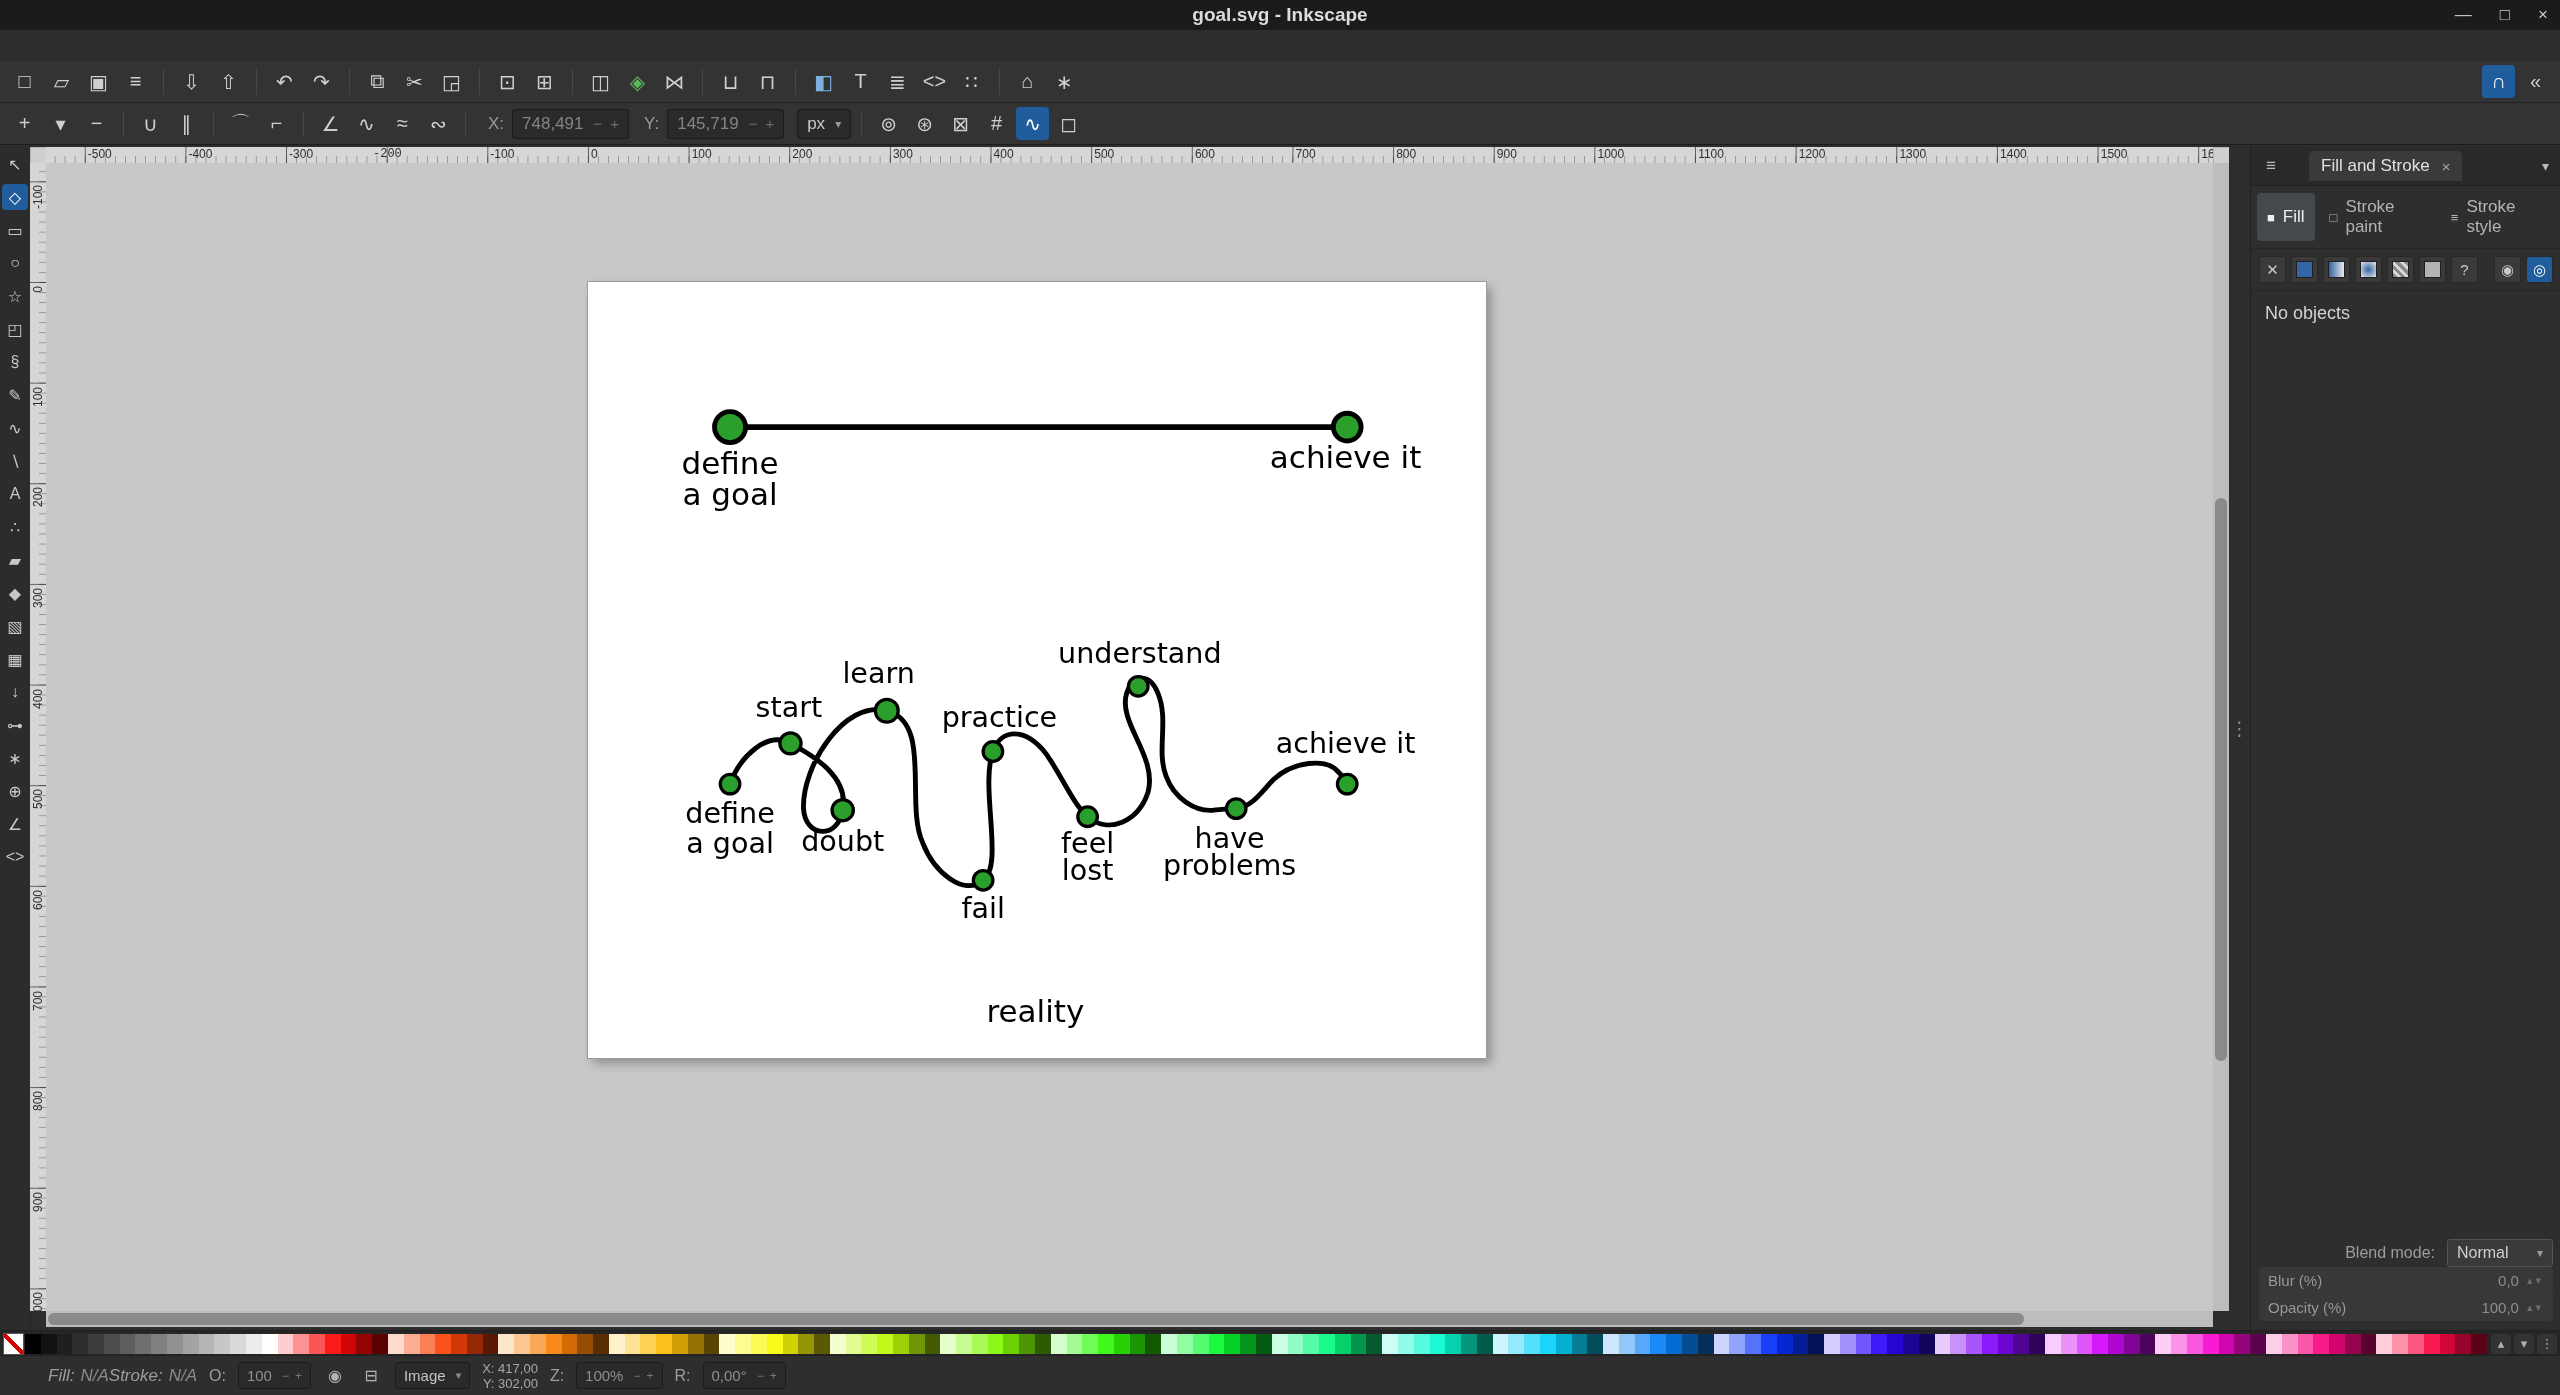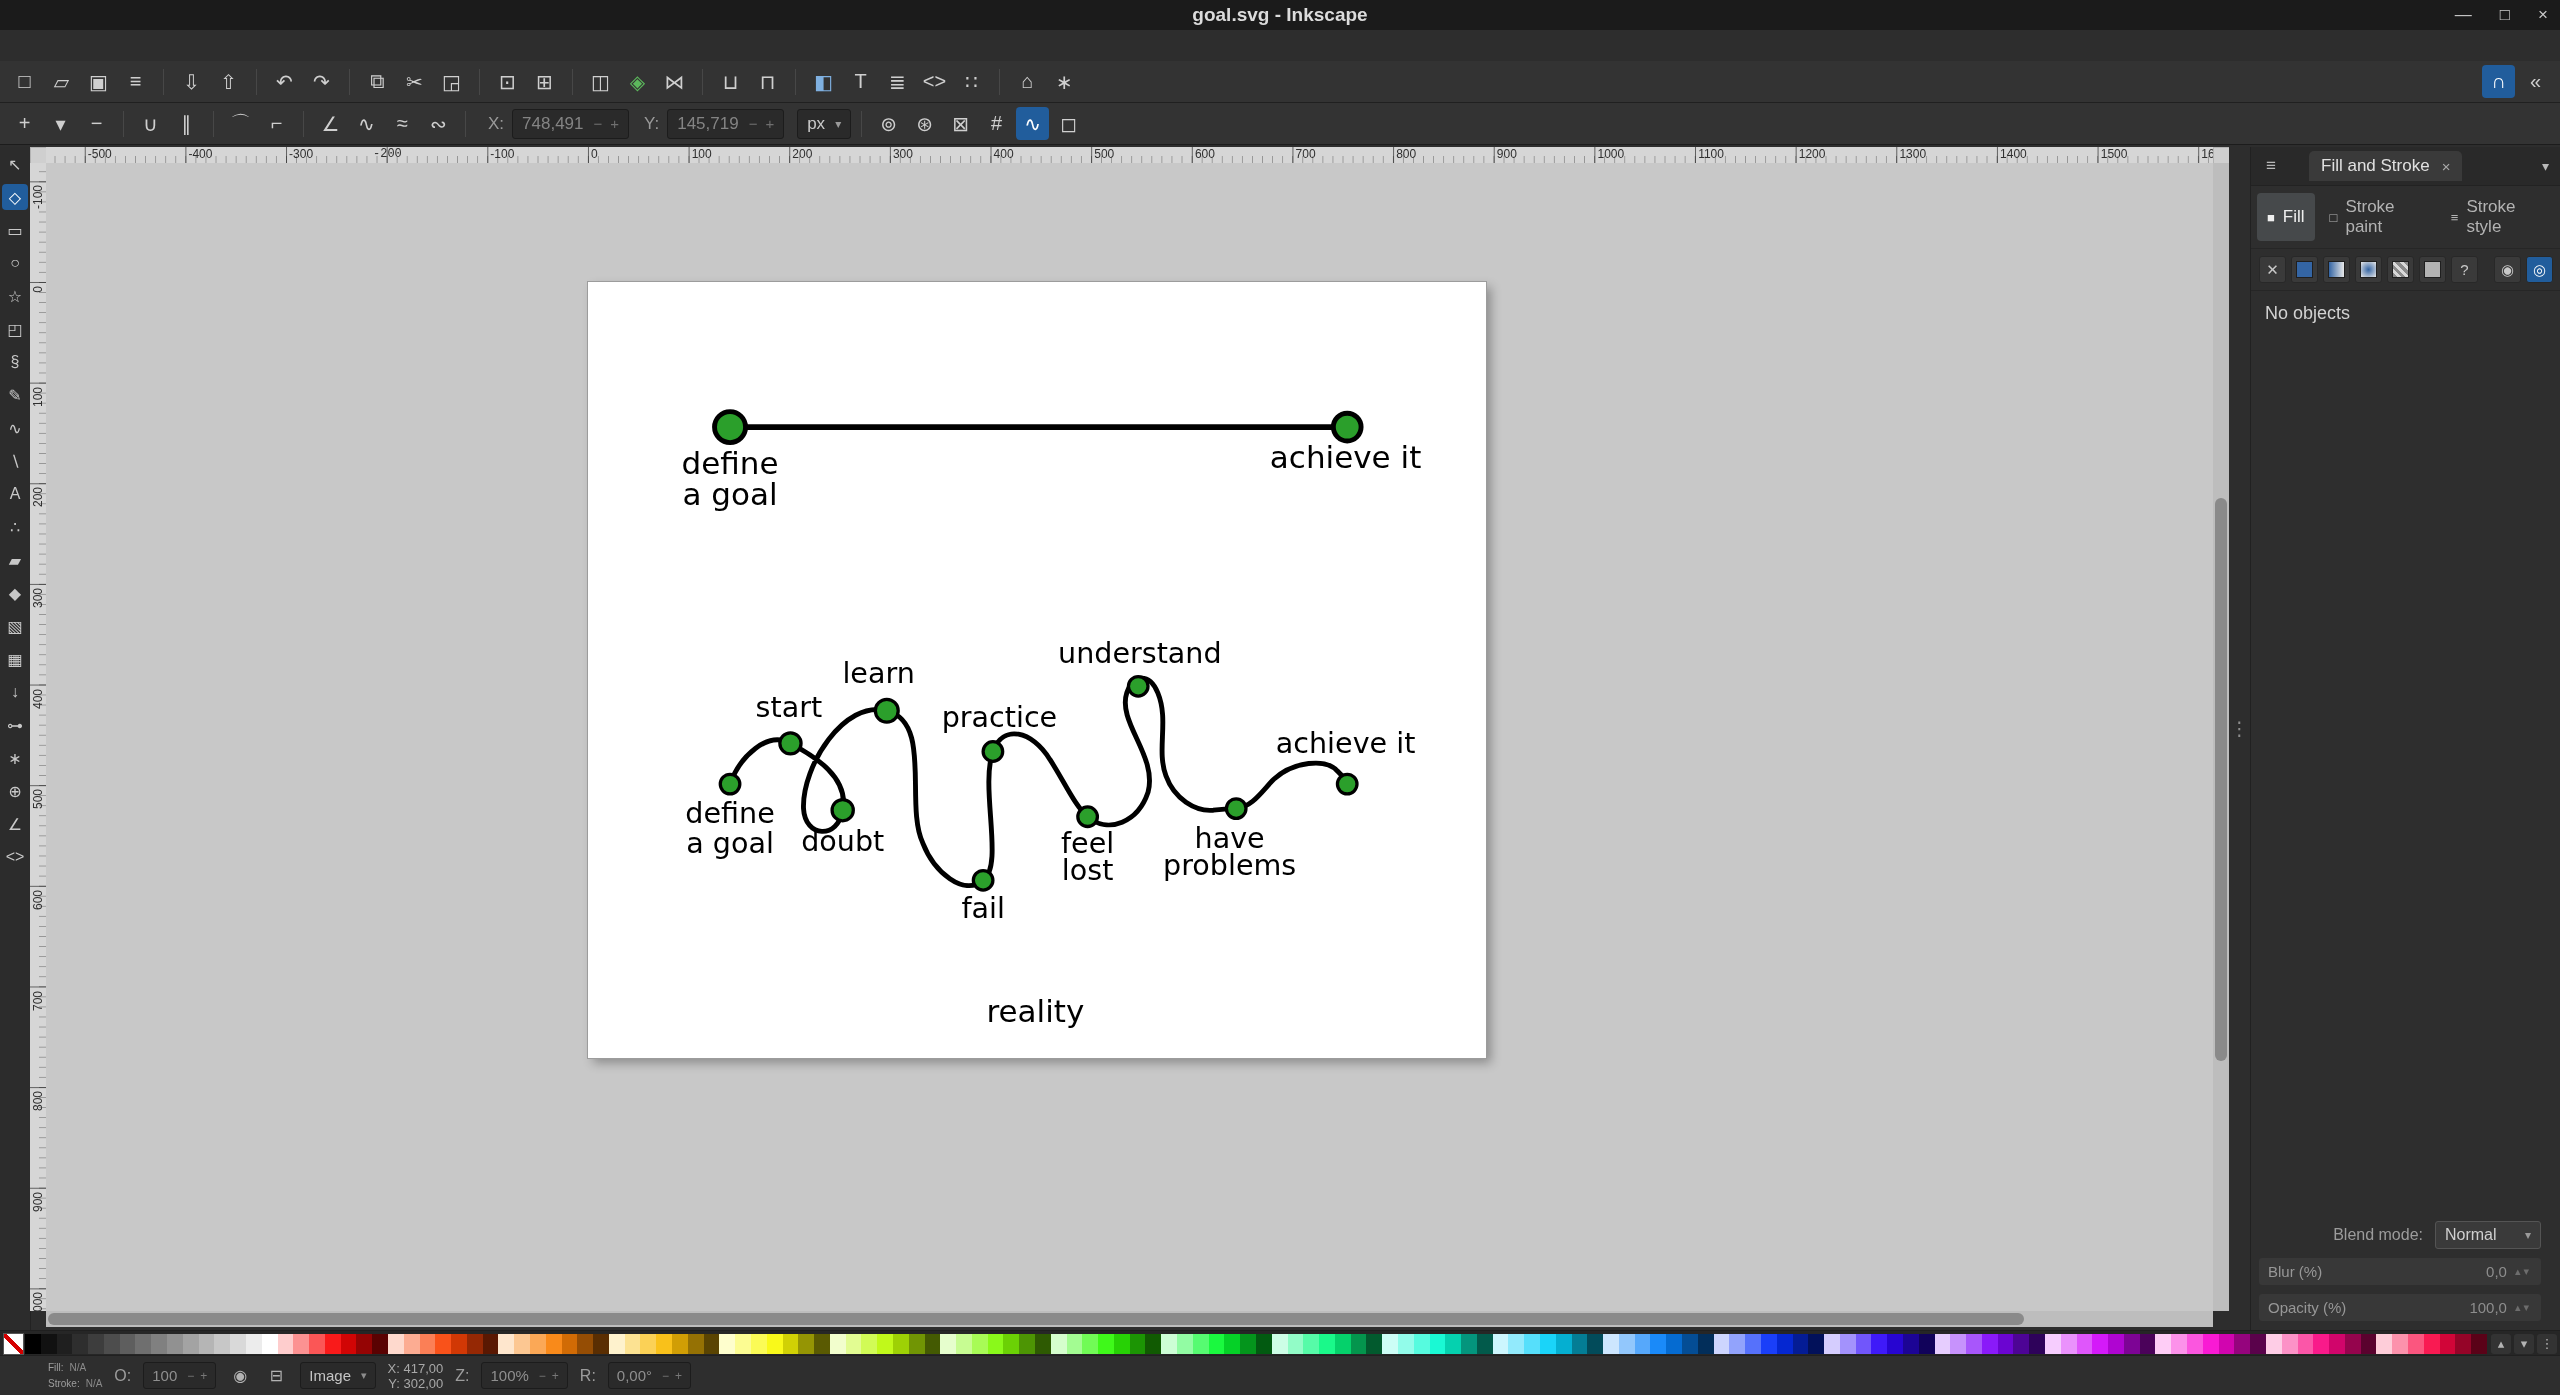--- a/index.html
+++ b/index.html
@@ -87,21 +87,21 @@
         color:#c9c9c9;font-size:15px;background:#3a3a3a;border:1px solid #282828;flex:none;}
   .pbtn.active{background:#215d9c;color:#fff;}
   .pv{width:15px;height:15px;border:1px solid #1f1f1f;}
   .pv.flat{background:#3465a4;}
   .pv.lin{background:linear-gradient(90deg,#3465a4,#e8e8e8);}
   .pv.rad{background:radial-gradient(circle,#3465a4,#e8e8e8);}
   .pv.pat{background:repeating-linear-gradient(45deg,#8a8a8a 0 3px,#d8d8d8 3px 6px);}
   .pv.sw{background:#b3b3b3;}
   .fillrules{margin-left:auto;display:flex;gap:5px;}
   .noobj{padding:12px 14px;font-size:18px;color:#d2d2d2;}
-  .panelbottom{position:absolute;left:0;right:12px;bottom:0;padding:8px 8px 10px;display:flex;flex-direction:column;gap:9px;}
+  .panelbottom{position:absolute;left:0;right:0;bottom:0;padding:8px 8px 10px;display:flex;flex-direction:column;gap:0;}
   .blendrow{display:flex;align-items:center;justify-content:flex-end;gap:12px;font-size:16px;color:#9c9c9c;}
   .dropdown{background:#3a3a3a;border:1px solid #545454;border-radius:3px;padding:4px 9px;color:#cfcfcf;
             display:flex;gap:12px;align-items:center;min-width:86px;font-size:16px;}
   .dropdown .dc{color:#9a9a9a;font-size:12px;margin-left:auto;}
   .sliderrow{height:27px;background:#383838;border-radius:3px;display:flex;align-items:center;
              padding:0 9px;font-size:15px;color:#979797;gap:8px;}
   .sliderrow .val{margin-left:auto;color:#8d8d8d;}
   .sliderrow .mini{font-size:11px;color:#6d6d6d;letter-spacing:3px;}
 
   
@@ -111,21 +111,21 @@
       linear-gradient(45deg,transparent 43%,#d40000 43%,#d40000 57%,transparent 57%),#fff;
       border:1px solid #555;margin-right:1px;}
   .swatches{display:flex;flex:1;height:20px;}
   .swatch{flex:1;height:20px;}
   .pal-arrows{display:flex;gap:3px;align-items:center;margin-left:5px;color:#b3b3b3;font-size:13px;}
   .pal-btn{width:20px;height:20px;display:flex;align-items:center;justify-content:center;background:#333;border-radius:3px;}
 
   
   .statusbar{position:absolute;left:0;right:0;bottom:0;height:39px;background:#2e2e2e;border-top:1px solid #202020;
              display:flex;align-items:center;font-size:16px;color:#bdbdbd;padding:0 10px;gap:12px;}
-  .fs-block{display:flex;flex-direction:column;font-size:10px;line-height:16px;color:#a8a8a8;margin-left:38px;}
+  .fs-block{display:flex;flex-direction:row;font-size:17px;line-height:16px;color:#a8a8a8;margin-left:38px;font-style:italic;}
   .fs-block .v{color:#8b8b8b;margin-left:6px;}
   .sb-label{color:#9d9d9d;}
   .sb-field{height:25px;background:#2a2a2a;border:1px solid #1c1c1c;border-radius:3px;display:flex;
             align-items:center;padding:0 8px;color:#8f8f8f;font-size:15px;gap:10px;}
   .layericon{width:24px;text-align:center;color:#b2b2b2;font-size:16px;}
   .sb-msg{flex:1;color:#c2c2c2;font-size:16px;margin-left:14px;white-space:nowrap;overflow:hidden;}
   .xy-block{display:flex;flex-direction:column;font-size:13px;line-height:15px;color:#a8a8a8;text-align:right;}
   .mini2{font-size:12px;color:#777;display:flex;gap:6px;}
 
   

